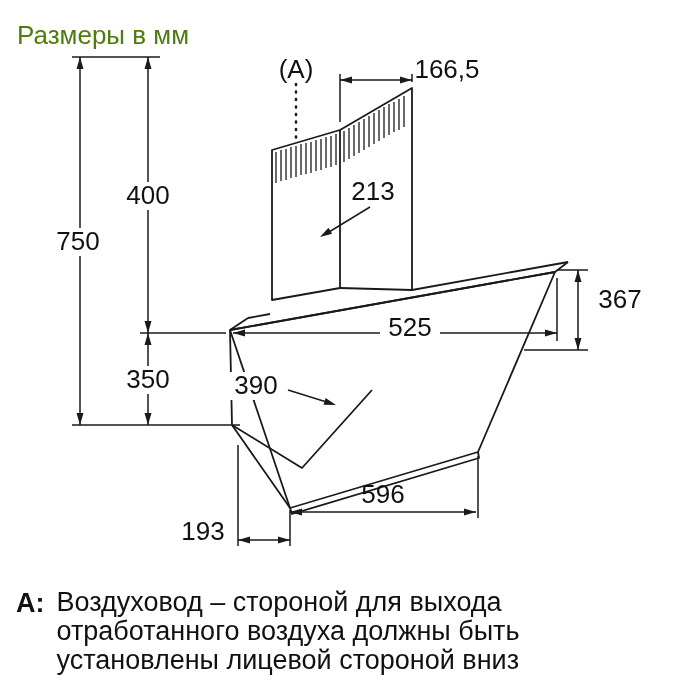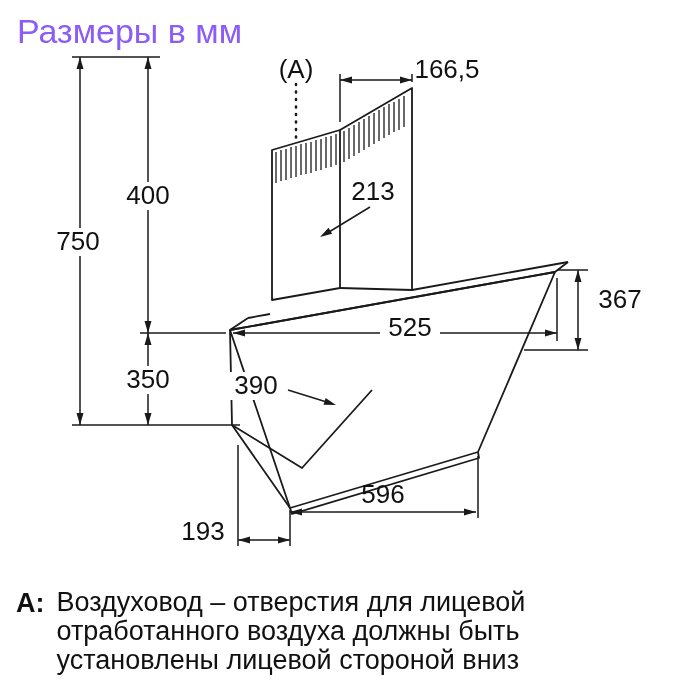--- a/index.html
+++ b/index.html
@@ -1,18 +1,18 @@
 <!DOCTYPE html>
 <html><head>
 <meta charset="utf-8">
 <style>
   html,body{margin:0;padding:0;background:#fff;}
   .canvas{position:relative;width:700px;height:700px;background:#fff;overflow:hidden;
           font-family:"Liberation Sans",sans-serif;color:#1a1a1a;}
-  .title{position:absolute;left:17px;top:12px;font-size:34px;color:#8b5cf6;}
+  .title{position:absolute;left:17px;top:20px;font-size:26px;color:#4d7c0f;}
   .drawing{position:absolute;left:0;top:0;}
   .ln{stroke:#1a1a1a;stroke-width:1.8;fill:none;stroke-linejoin:round;}
   .dim{stroke:#1a1a1a;stroke-width:1.5;fill:none;}
   .hatch{stroke:#1a1a1a;stroke-width:1.3;fill:none;}
   .ah{fill:#1a1a1a;stroke:none;}
   .mask{fill:#ffffff;stroke:none;}
   .lbl{font-family:"Liberation Sans",sans-serif;font-size:26px;fill:#111111;text-anchor:middle;}
   .dots{stroke:#1a1a1a;stroke-width:2.6;stroke-dasharray:1 6.5;stroke-linecap:round;fill:none;}
   .note{position:absolute;left:16px;top:588px;display:flex;gap:12px;font-size:27px;color:#111;}
   .note .marker{font-weight:bold;}
@@ -137,18 +137,18 @@
       <path class="dim" d="M238 540 H290"></path>
       <polygon class="ah" points="238,540 250,536.5 250,543.5"></polygon>
       <polygon class="ah" points="290,540 278,536.5 278,543.5"></polygon>
       <text class="lbl" x="203" y="540">193</text>
     </g>
 
   </svg>
 
   <div class="note">
     <span class="marker">A:</span>
-    <div class="text">Воздуховод – отверстия для лицевой
+    <div class="text">Воздуховод – стороной для выхода
 отработанного воздуха должны быть
 установлены лицевой стороной вниз</div>
   </div>
 
 </div>
 
 </body></html>

